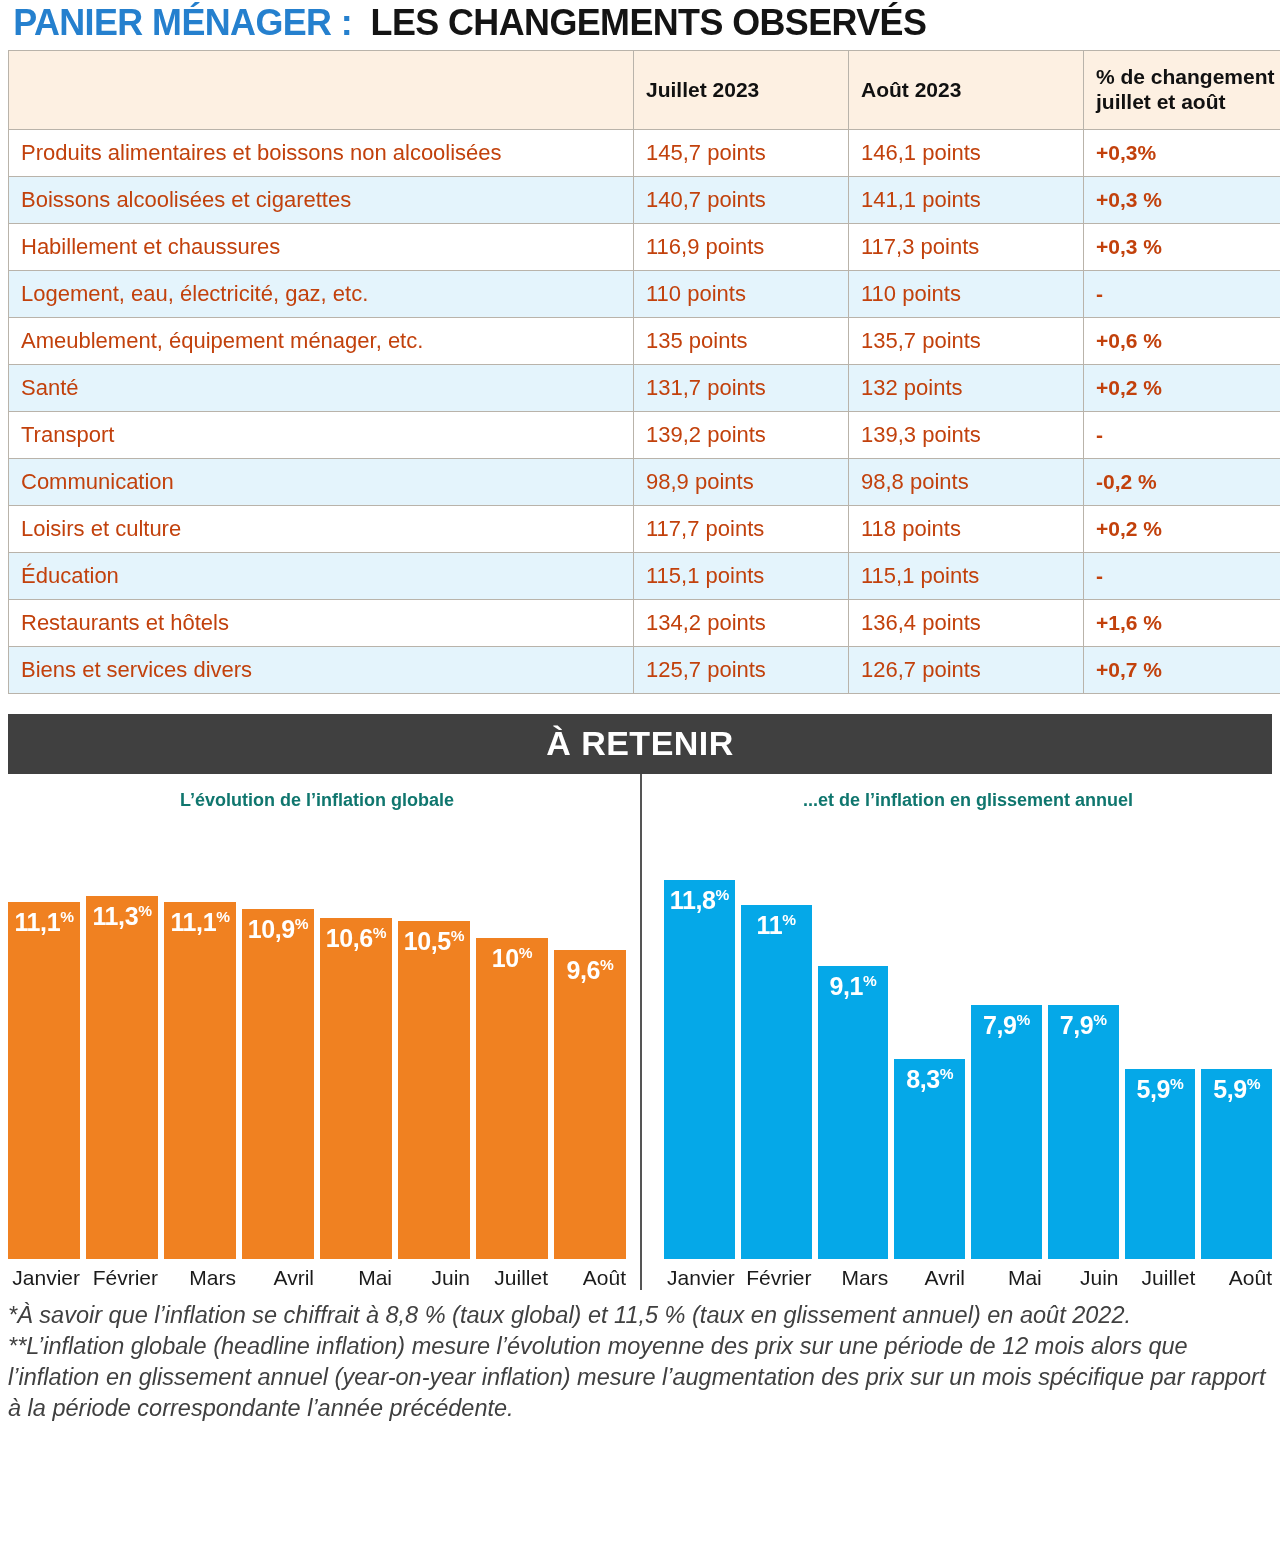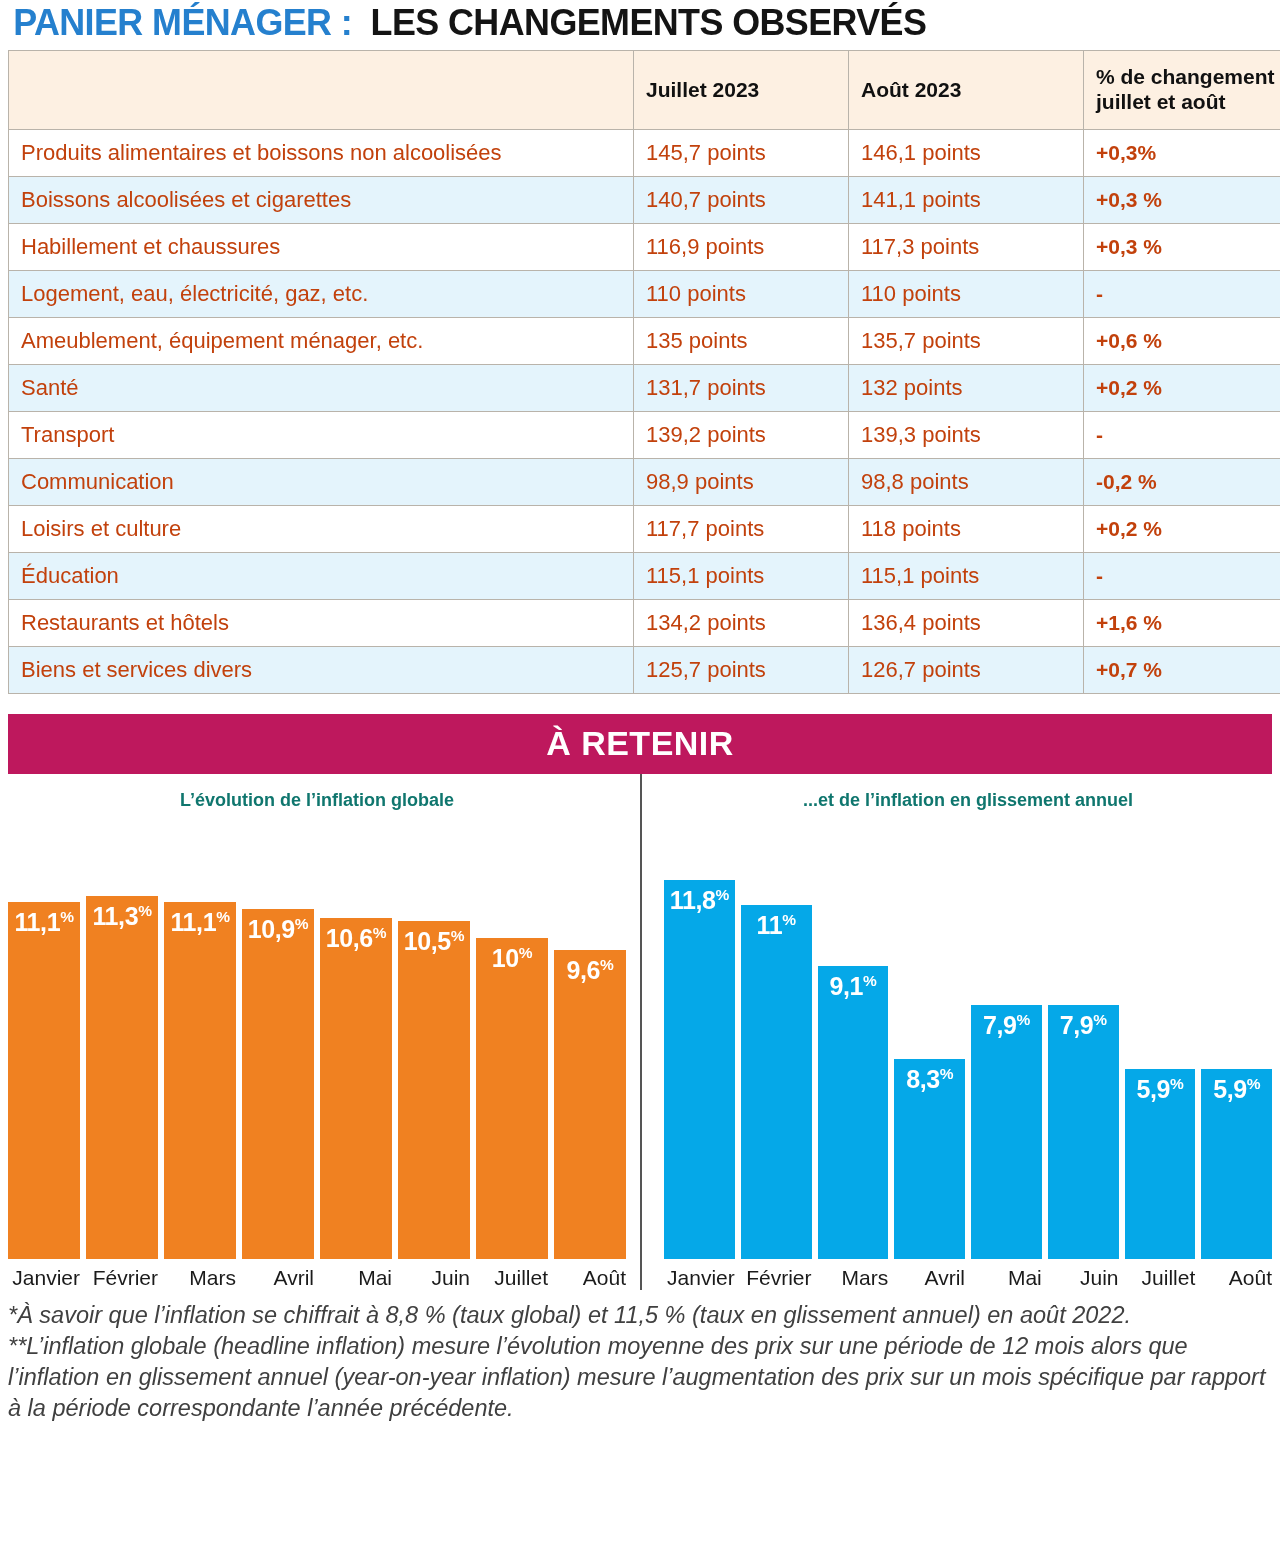--- a/index.html
+++ b/index.html
@@ -70,21 +70,21 @@
   }
   table.panier tbody td.pct {
     font-weight: bold;
     font-size: 21px;
   }
   tr.tall { height: 74px; }
 
   
   .retenir-wrap { margin: 20px 8px 0 8px; }
   .retenir {
-    background: #be185d;
+    background: #404040;
     color: #ffffff;
     text-align: center;
     font-size: 34px;
     font-weight: bold;
     letter-spacing: 0.5px;
     padding: 12px 0 14px 0;
     line-height: 1;
   }
 
   

